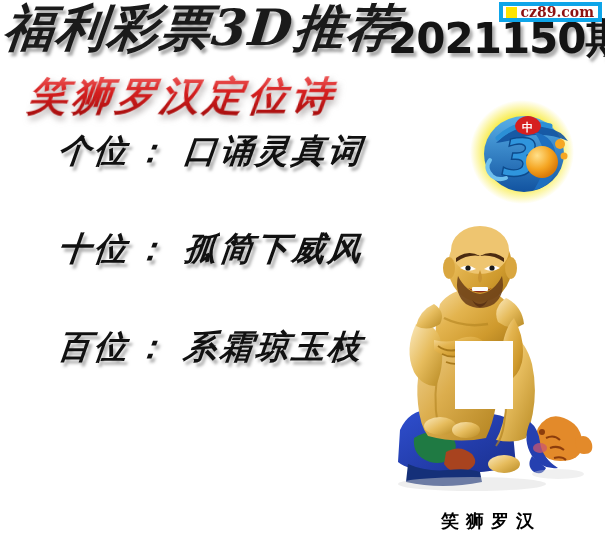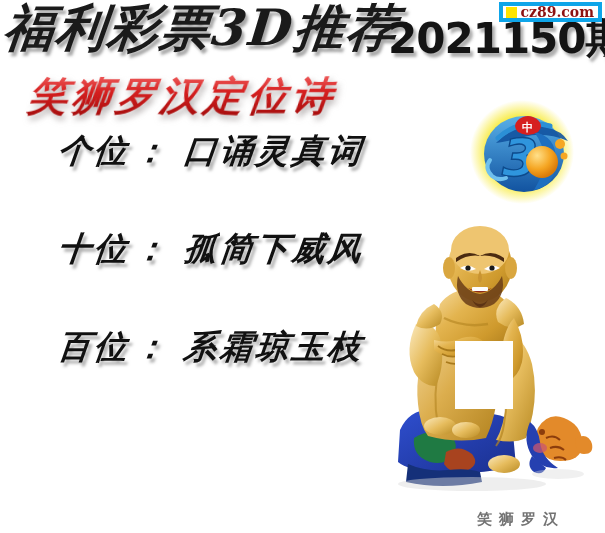--- a/index.html
+++ b/index.html
@@ -151,25 +151,25 @@
     height: 68px;
     background: #ffffff;
     z-index: 25;
   }
 
   .statue-caption {
     position: absolute;
     left: 441px;
     top: 512px;
     width: 124px;
-    text-align: right;
-    font-family: "DejaVu Serif", "Liberation Serif", serif;
-    font-size: 15px;
-    font-weight: 700;
-    color: #737373;
+    text-align: left;
+    font-family: "DejaVu Serif", "Liberation Serif", serif;
+    font-size: 18px;
+    font-weight: 700;
+    color: #000000;
     letter-spacing: 7px;
     z-index: 30;
     line-height: 1;
   }
 </style>
 </head>
 <body>
 
 <div id="poster">
 

